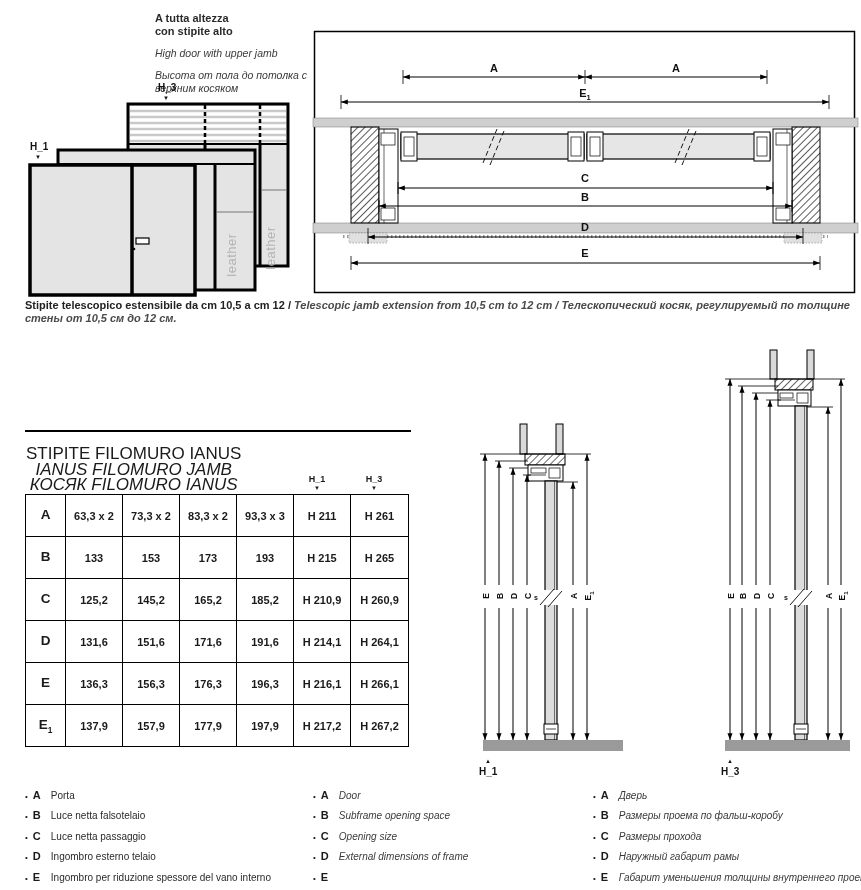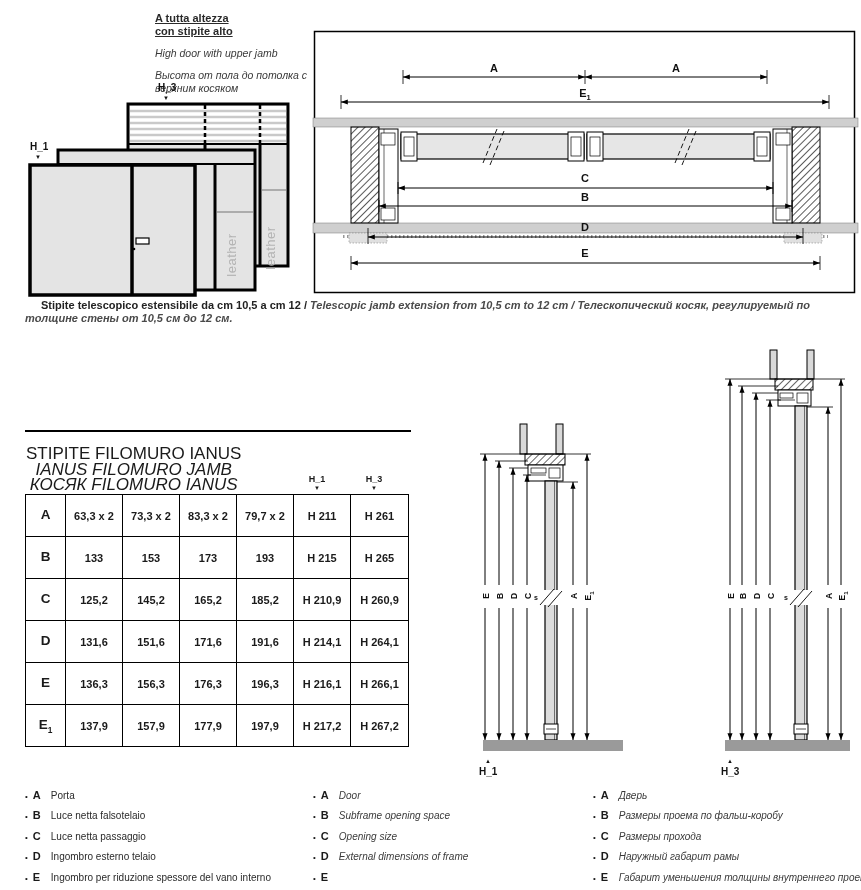--- a/index.html
+++ b/index.html
@@ -1,26 +1,26 @@
 <!DOCTYPE html>
 <html><head>
 <meta charset="utf-8">
 <style>
   html,body{margin:0;padding:0;background:#fff;}
   .page{position:relative;width:861px;height:890px;background:#fff;overflow:hidden;
         font-family:"Liberation Sans",sans-serif;color:#1a1a1a;}
   .abs{position:absolute;}
   
   .intro{left:155px;top:12px;width:190px;}
-  .intro .b{font-weight:bold;font-size:11px;line-height:13px;color:#2a2a2a;text-decoration:underline;}
+  .intro .b{font-weight:bold;font-size:11px;line-height:13px;color:#2a2a2a;}
   .intro .i{font-style:italic;font-size:10.5px;line-height:13px;color:#3a3a3a;}
   .gap8{height:9px;}
   
   .caption{left:25px;top:299px;width:832px;font-size:11px;line-height:13px;}
-  .cap-it{font-weight:bold;color:#222;margin-left:16px;}
+  .cap-it{font-weight:bold;color:#222;}
   .cap-en,.cap-ru{font-weight:bold;font-style:italic;color:#4a4a4a;}
   
   svg{position:absolute;overflow:visible;}
   svg text{font-family:"Liberation Sans",sans-serif;fill:#111;}
   .dim{stroke:#000;stroke-width:1;}
   .tick{stroke:#000;stroke-width:0.8;}
   .dlab{font-size:11px;font-weight:bold;}
   .dlab-s{font-size:8.5px;font-weight:bold;}
   .hlab{font-size:10px;font-weight:bold;}
   .tri-s{font-size:6px;}
@@ -208,21 +208,21 @@
           <col style="width:57px">
           <col style="width:57px">
           <col style="width:58px">
         </colgroup>
       <tbody>
         <tr>
           <td class="rl"><span>A</span><sub></sub></td>
           <td>63,3 x 2</td>
           <td>73,3 x 2</td>
           <td>83,3 x 2</td>
-          <td>79,7 x 2</td>
+          <td>93,3 x 3</td>
           <td>H 211</td>
           <td>H 261</td>
         </tr>
         <tr>
           <td class="rl"><span>B</span><sub></sub></td>
           <td>133</td>
           <td>153</td>
           <td>173</td>
           <td>193</td>
           <td>H 215</td>

